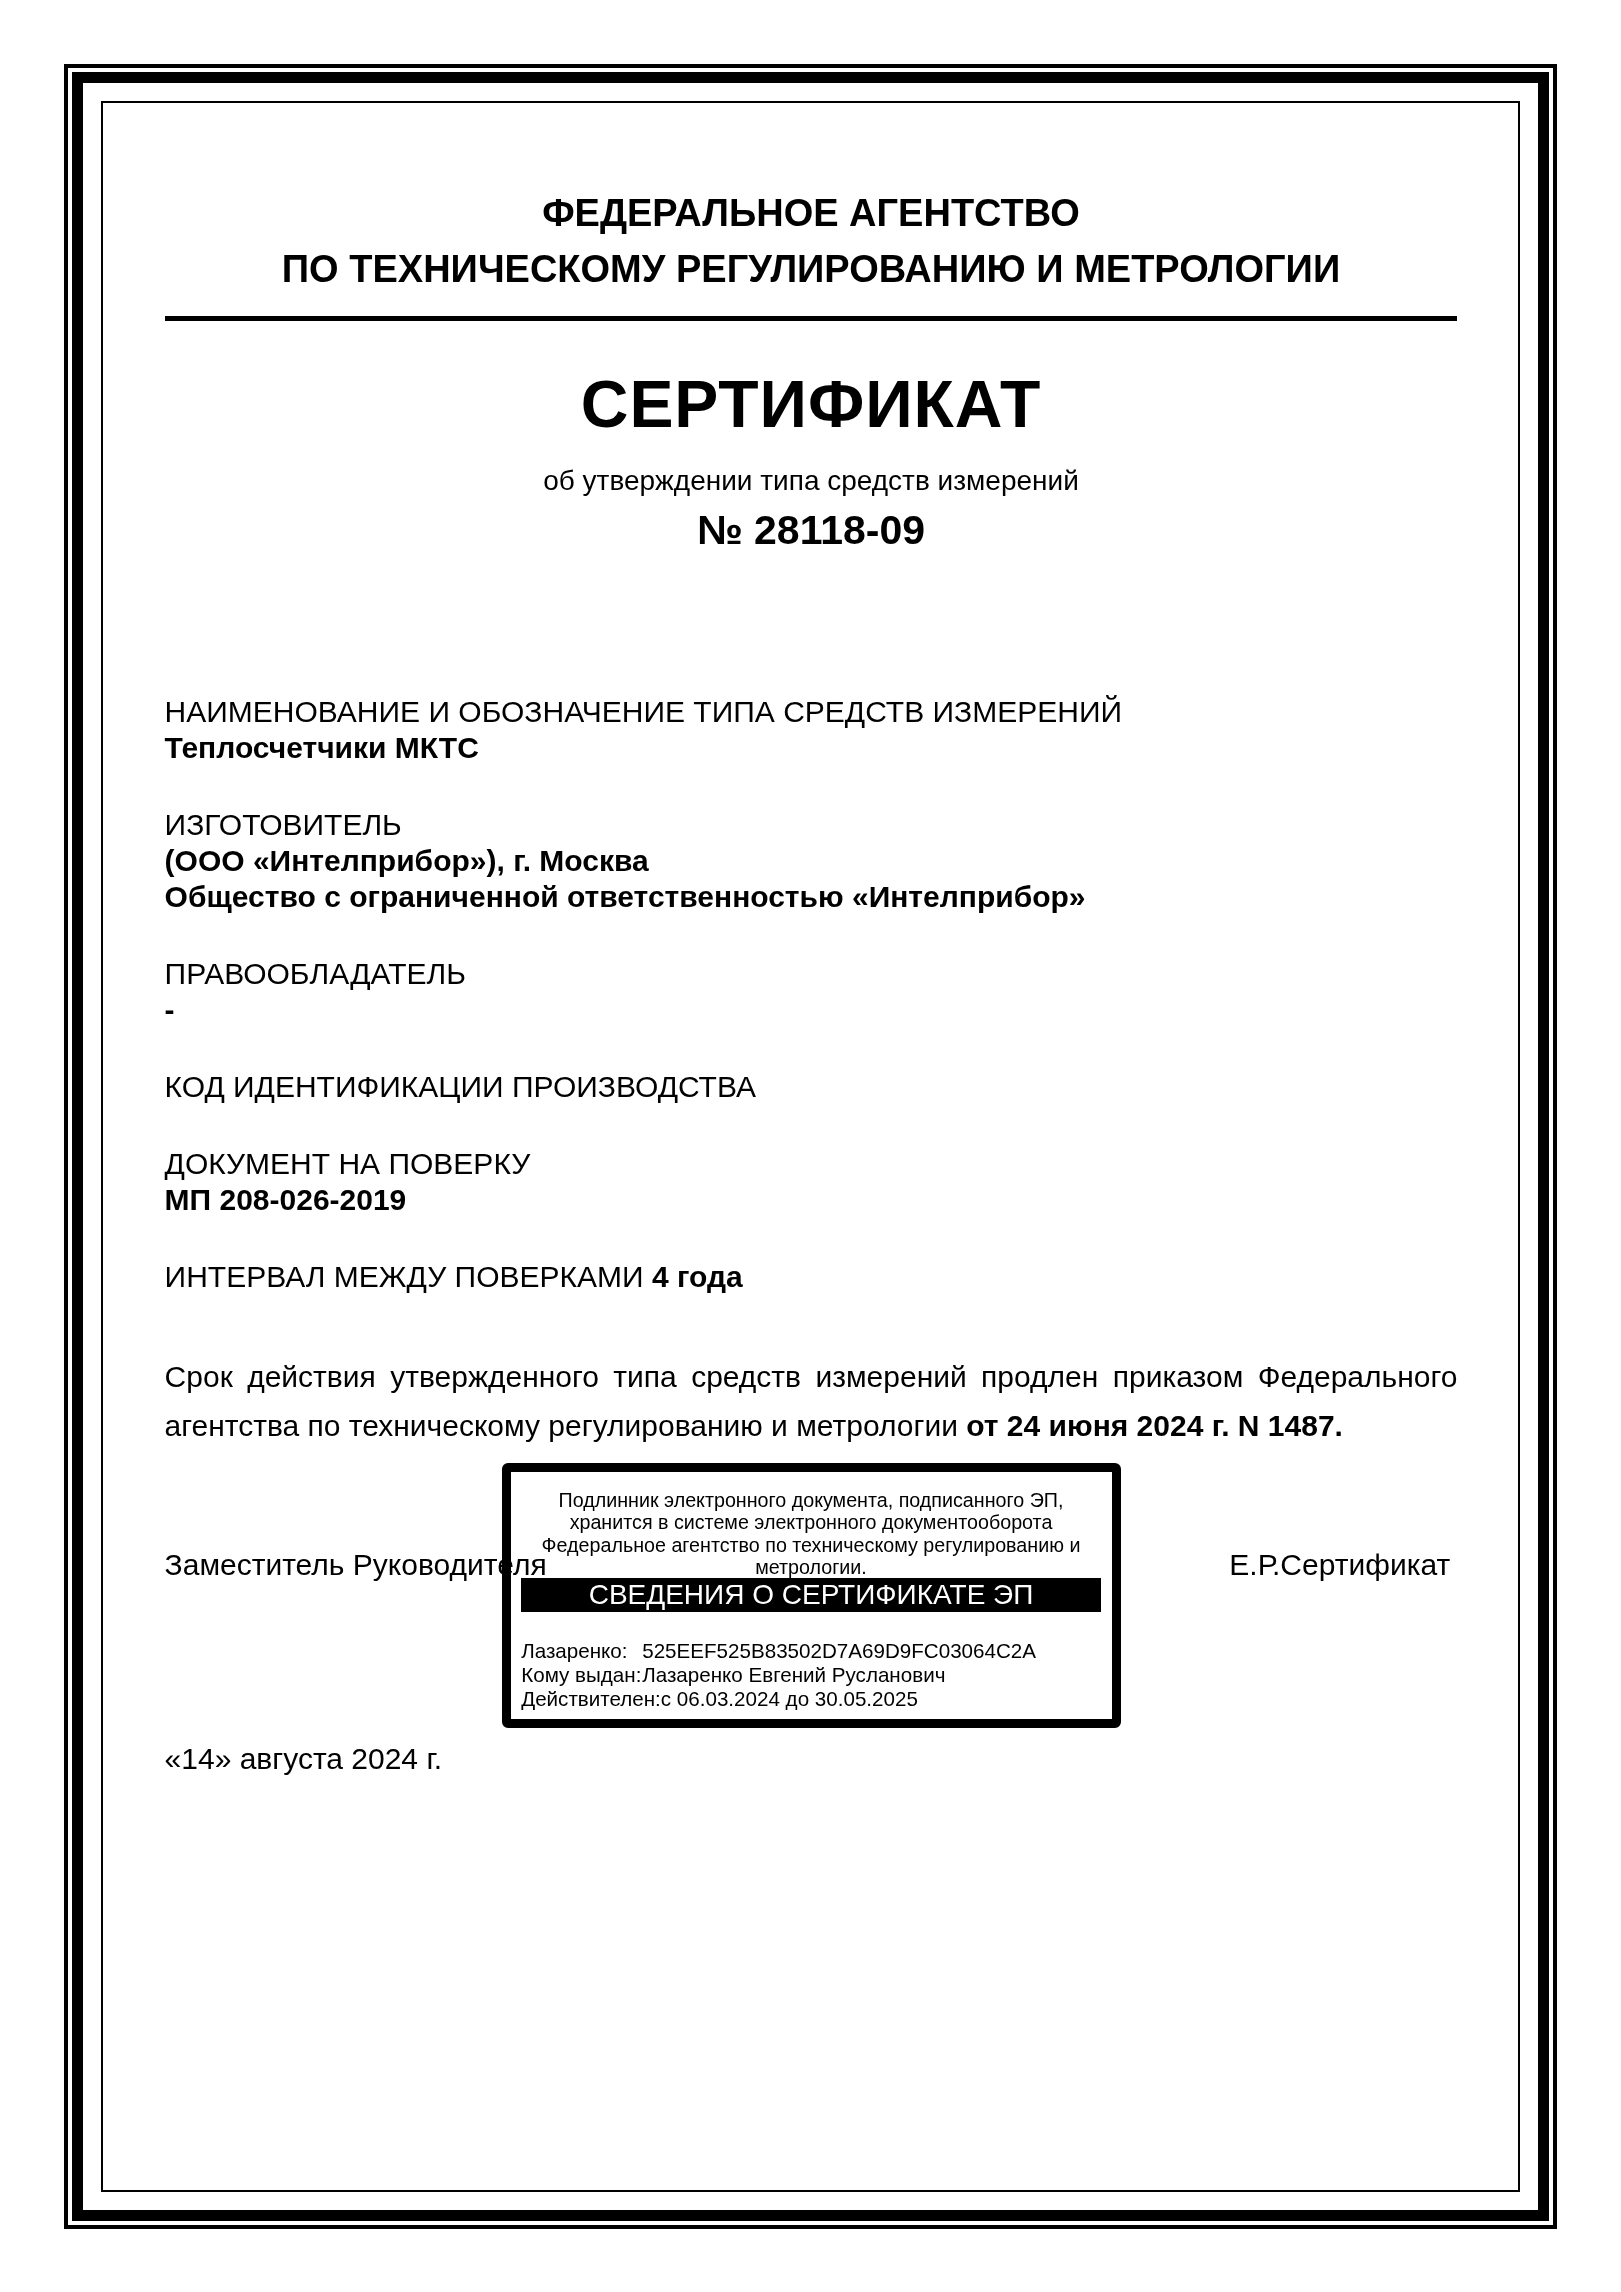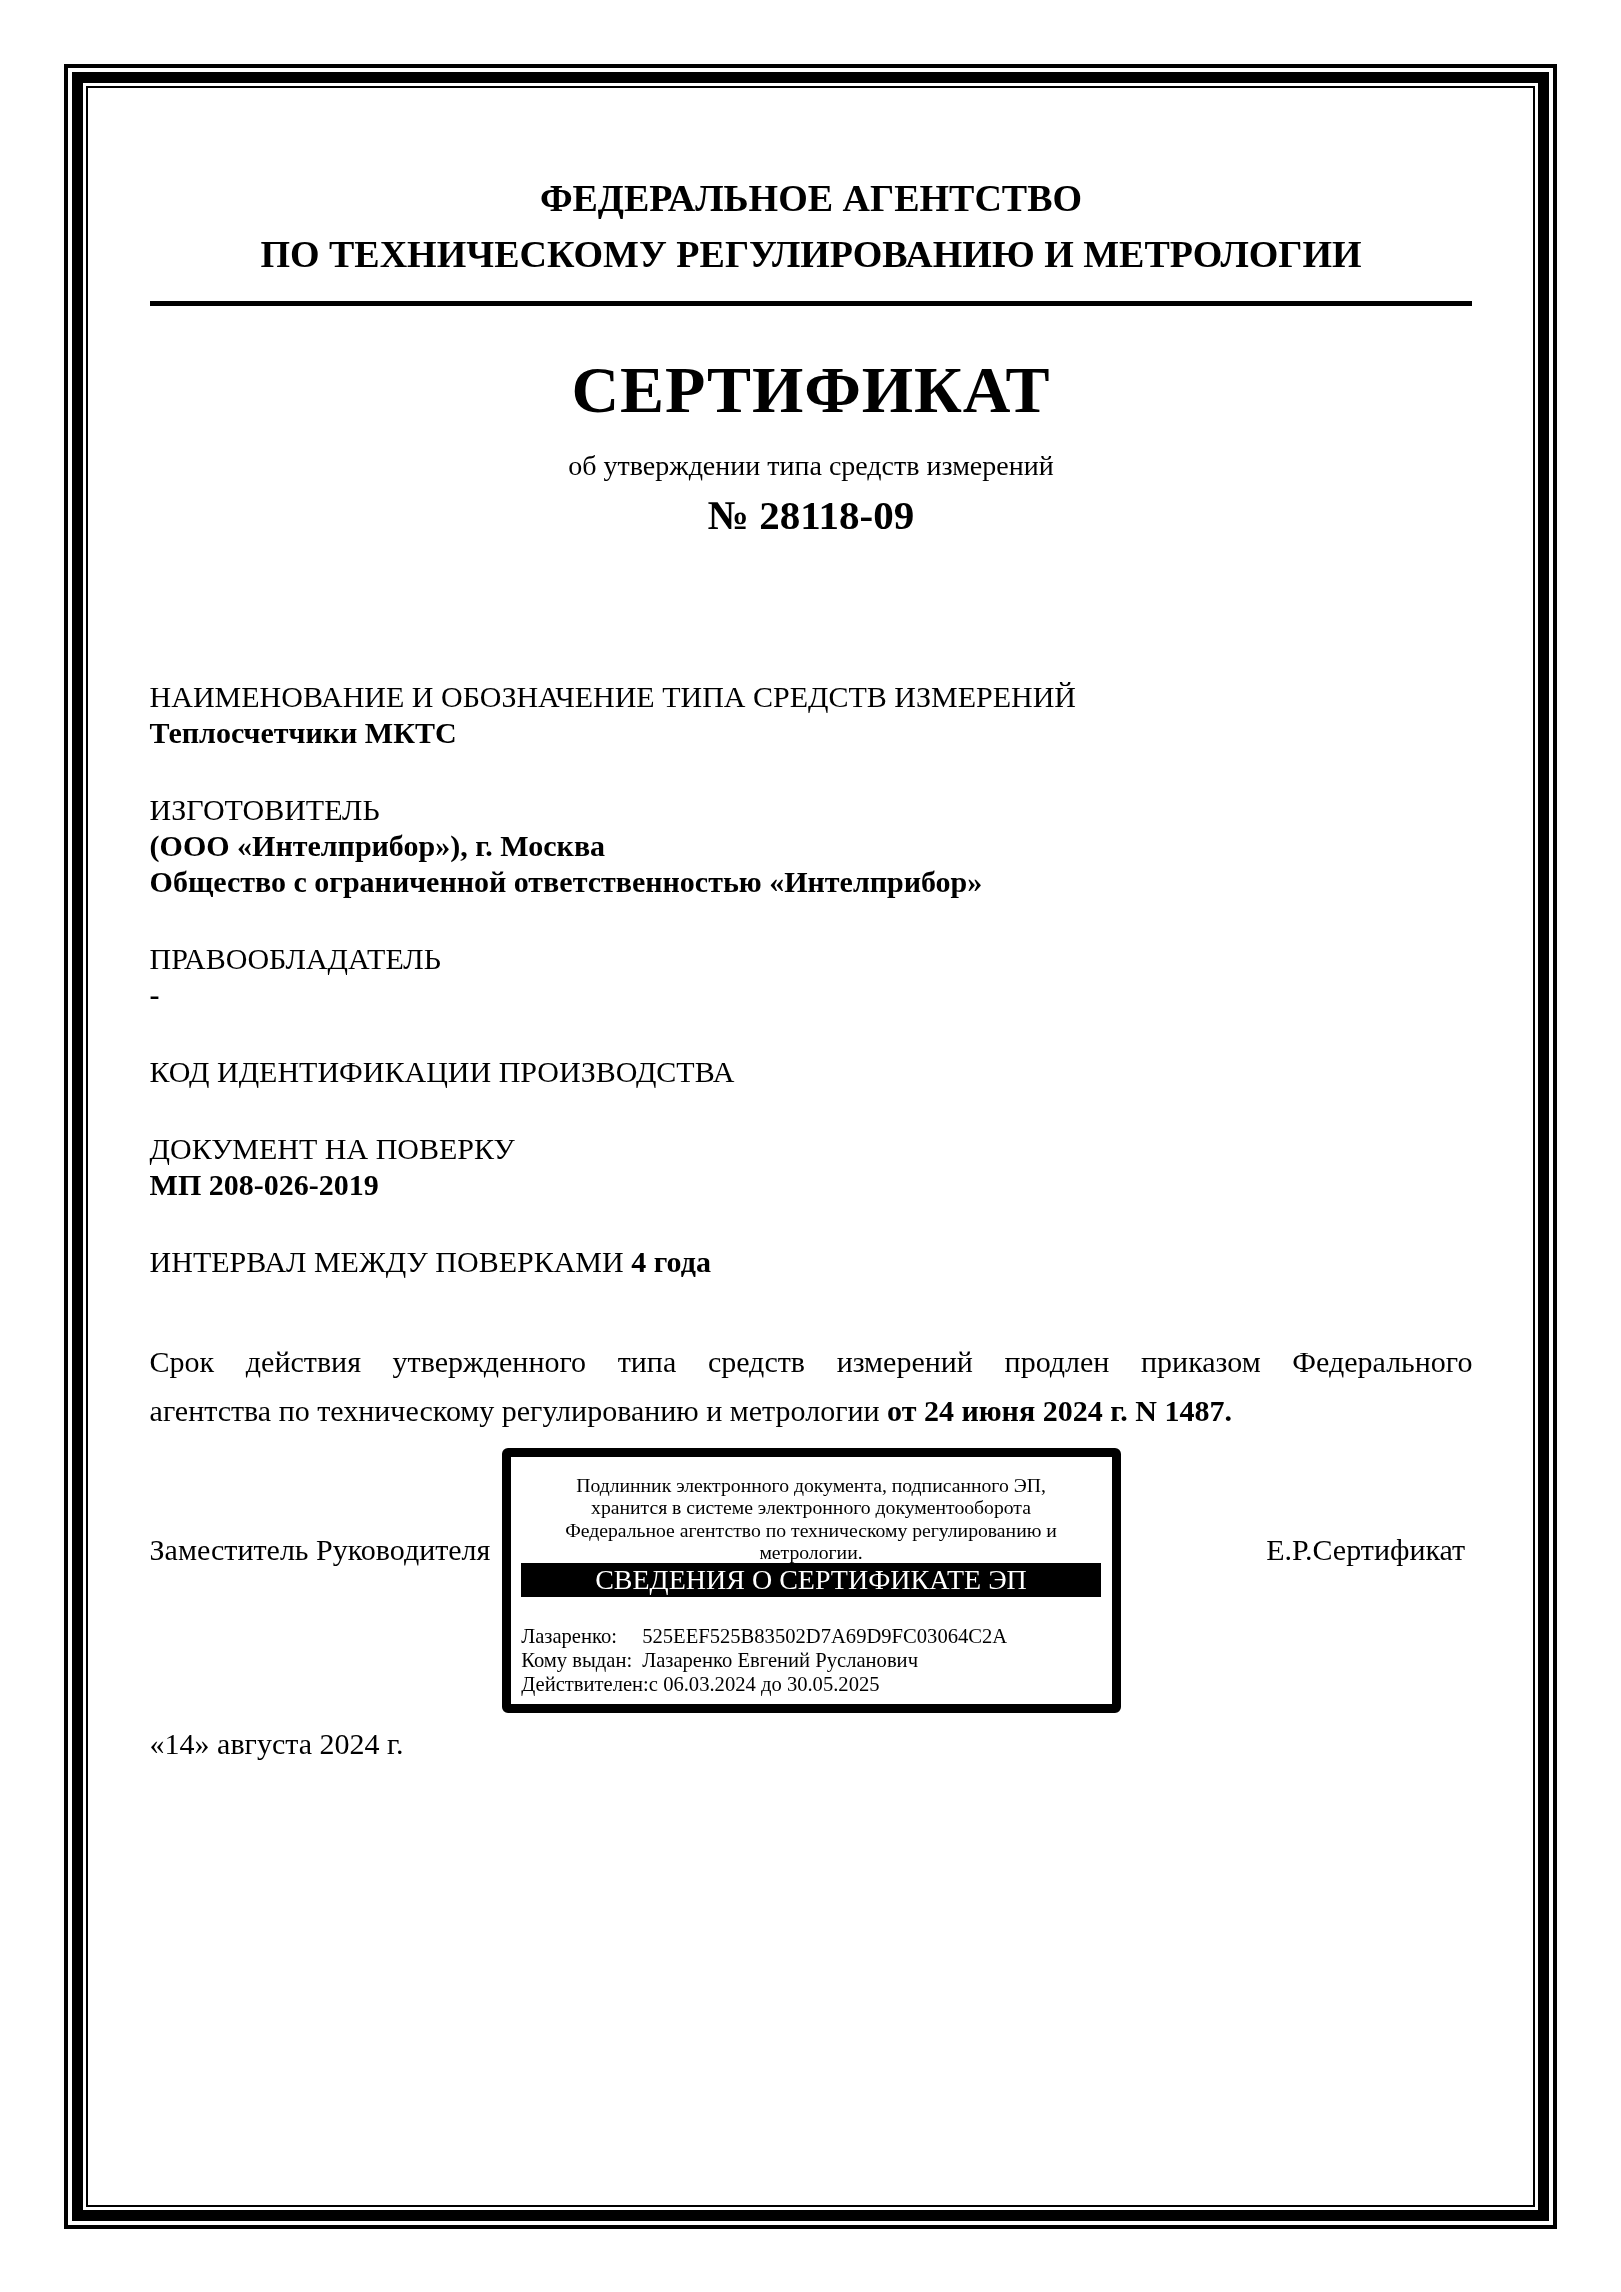--- a/index.html
+++ b/index.html
@@ -17,23 +17,22 @@
   .frame-outer {
     position: absolute;
     inset: 64px;
     border: 4.5px solid #000;
     padding: 3.6px;
     box-sizing: border-box;
   }
   .frame-mid {
     height: 100%;
     border: 11.6px solid #000;
-    padding: 3px;
-    box-sizing: border-box;
-    font-family: Liberation Serif, serif;
+    padding: 18px;
+    box-sizing: border-box;
   }
   .frame-inner {
     height: 100%;
     border: 2.7px solid #000;
     box-sizing: border-box;
   }
   .content {
     height: 100%;
     box-sizing: border-box;
     padding: 82px 61px 0 62px;

